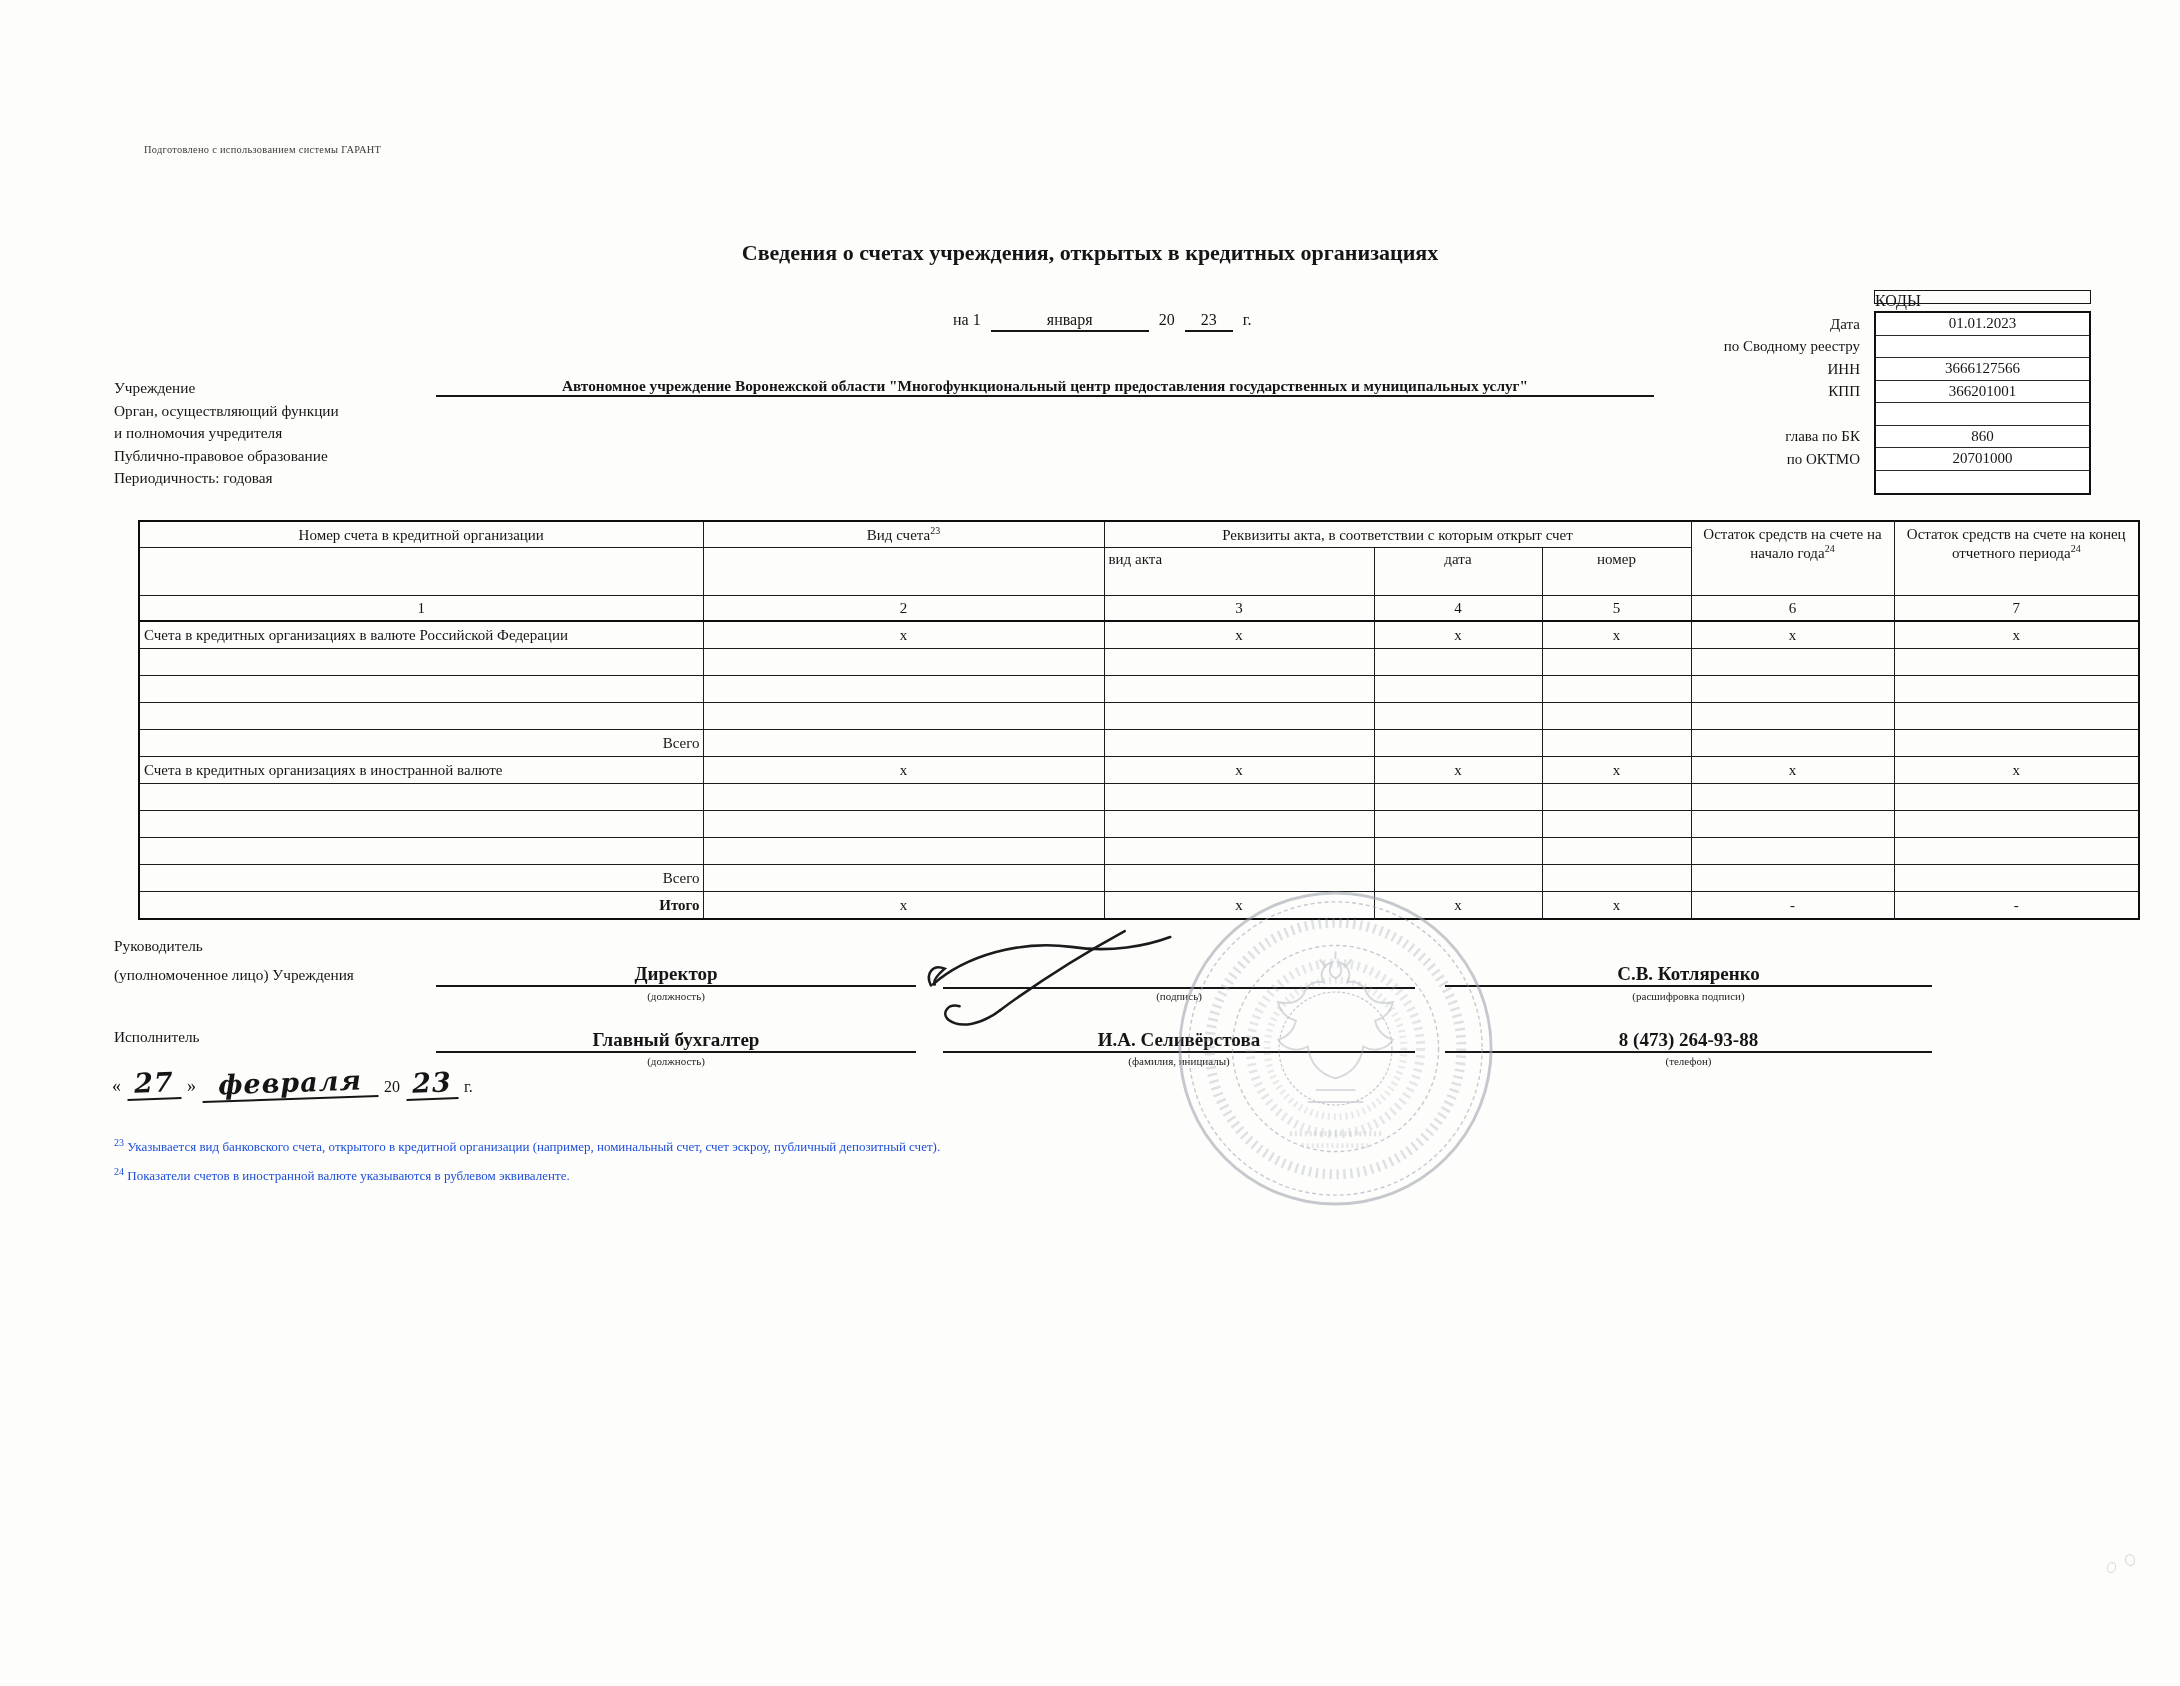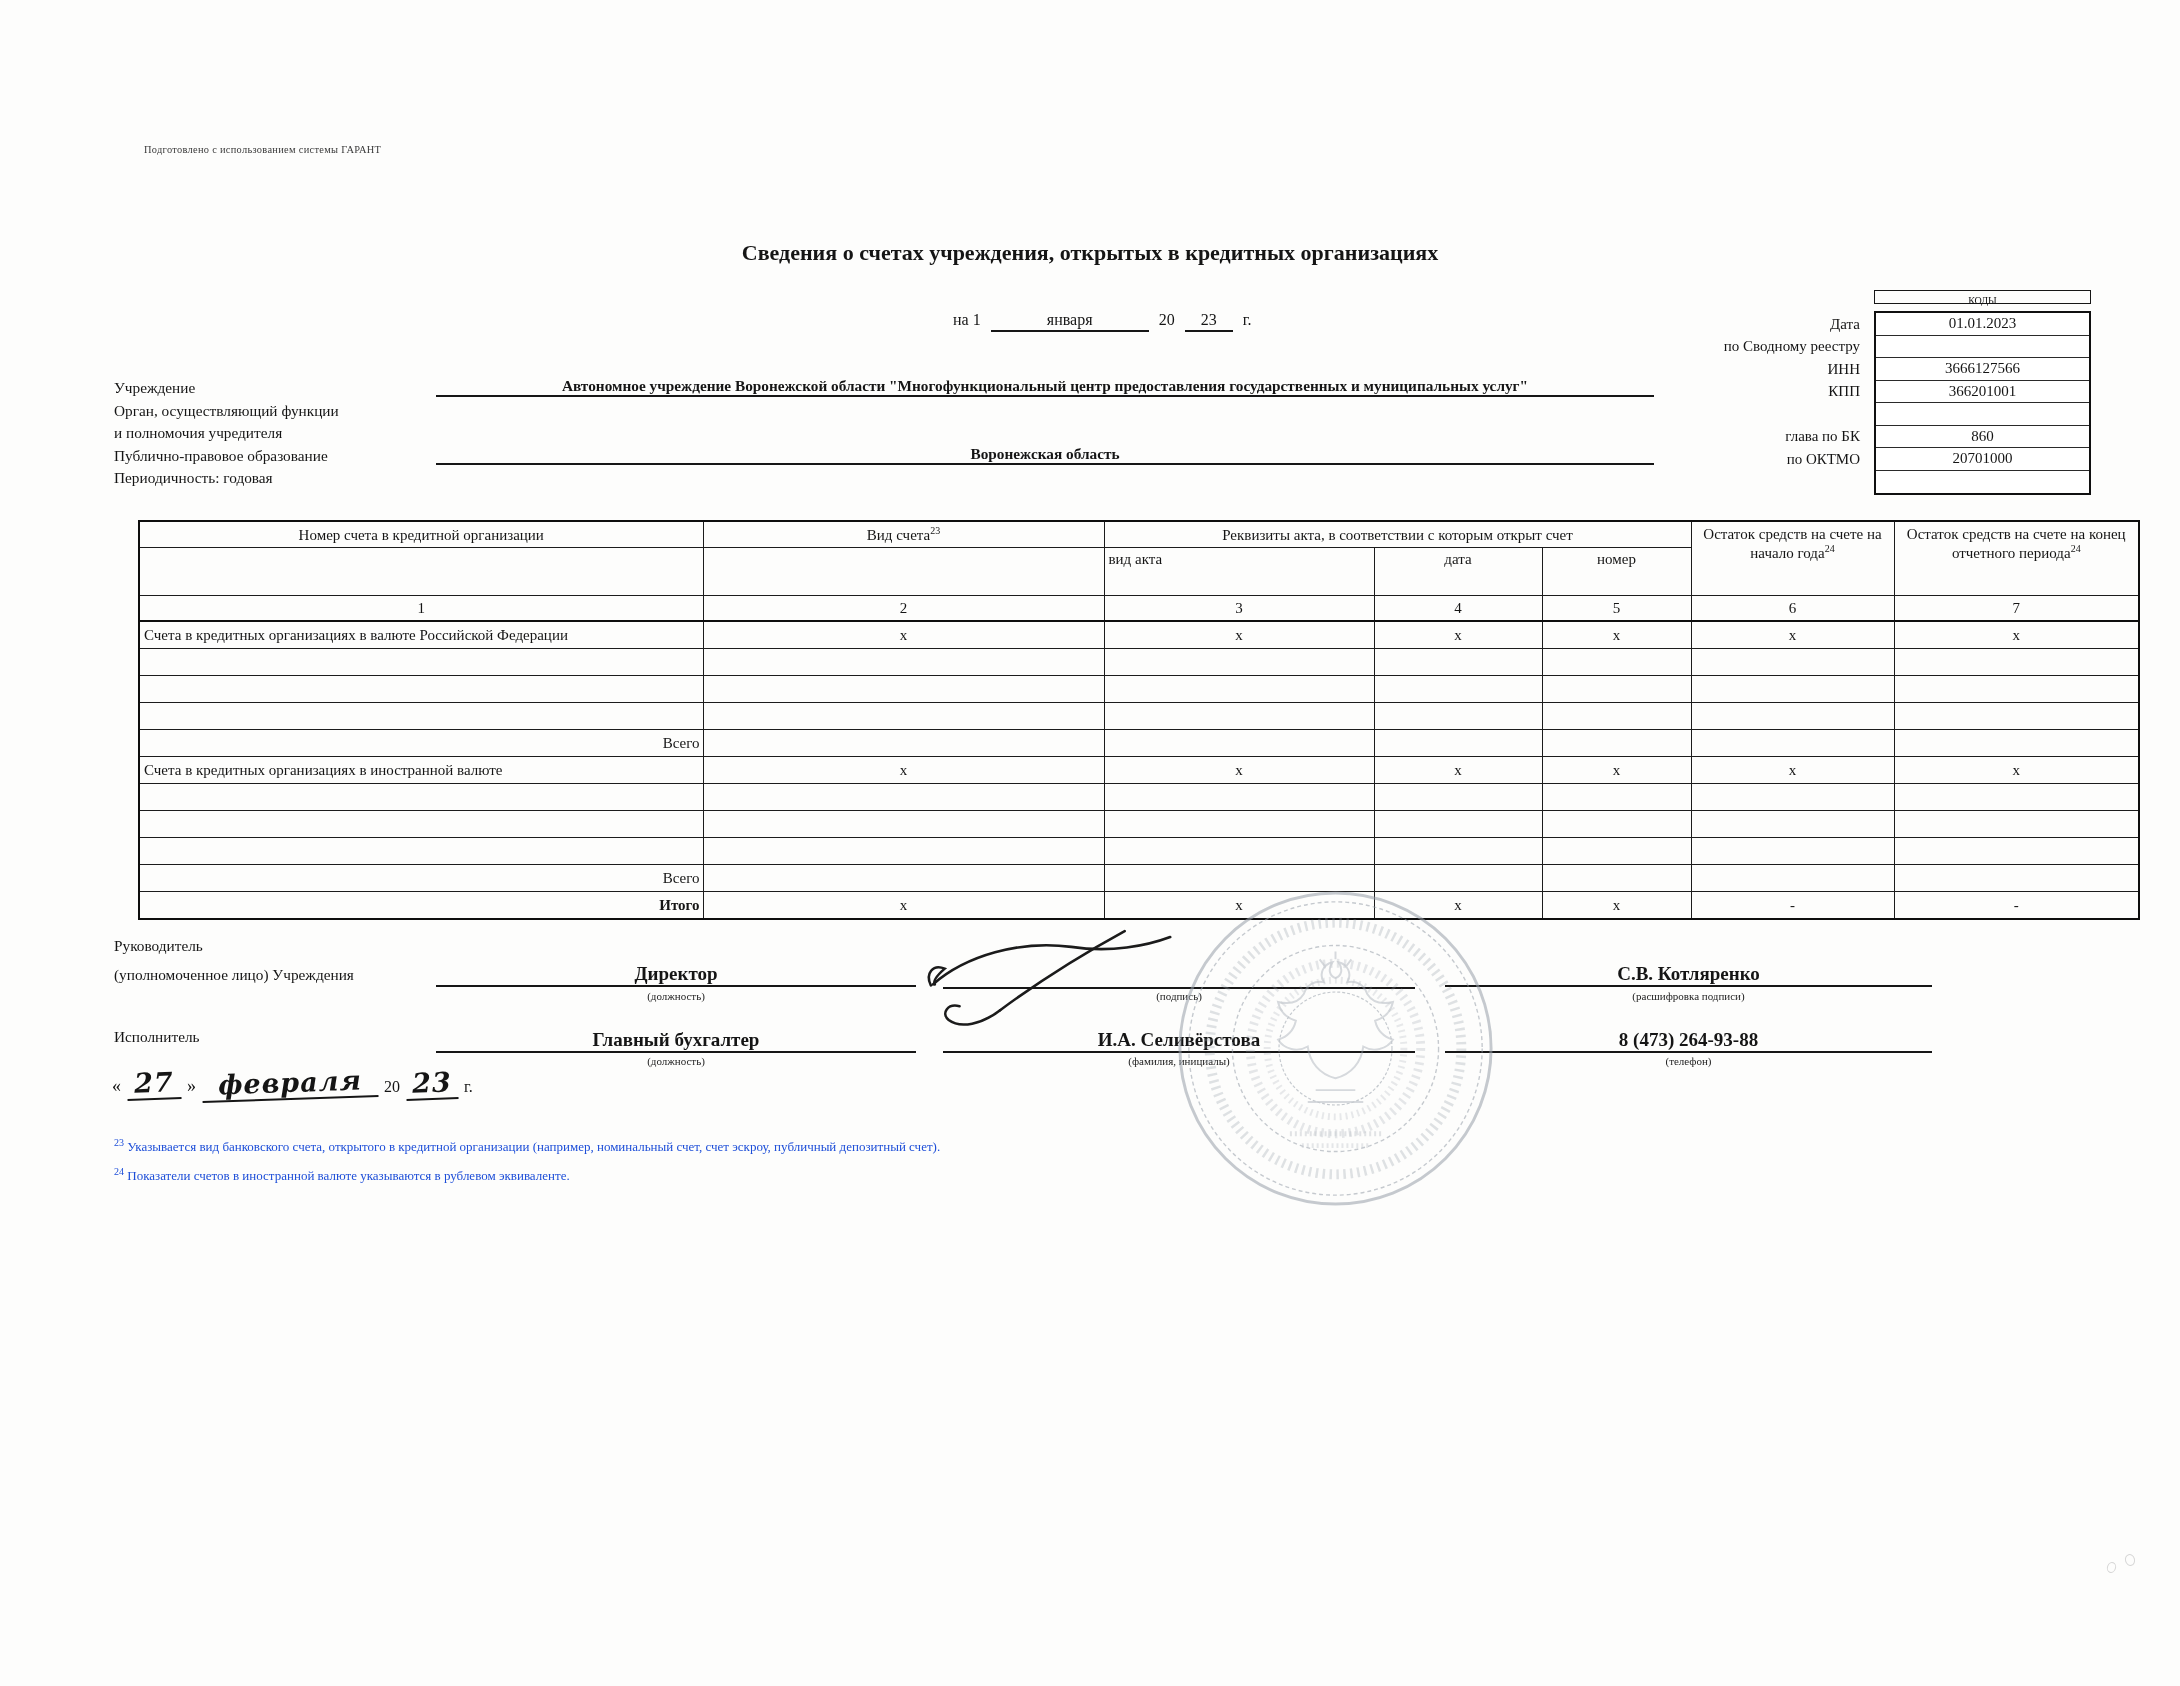--- a/index.html
+++ b/index.html
@@ -9,21 +9,21 @@
   }
   .abs{position:absolute;}
   .garant{font-size:10.4px;color:#3a3a3a;letter-spacing:0.3px;}
   .title{font-size:22px;font-weight:bold;text-align:center;margin:0;left:0;right:0;}
   
   .on-date{display:flex;align-items:baseline;gap:10px;font-size:16px;}
   .u-line{border-bottom:2px solid #161616;text-align:center;padding-bottom:1px;}
   .w160{width:158px;} .w48{width:48px;}
   
   .codes-header{width:217px;height:14px;border:1.5px solid #161616;box-sizing:border-box;
-    text-align:center;font-size:10px;line-height:20px;}
+    text-align:left;font-size:16px;line-height:20px;}
   .codes-box{width:217px;border:2.5px solid #101010;box-sizing:border-box;background:#fff;}
   .codes-row{position:relative;height:22.5px;border-bottom:1px solid #2a2a2a;box-sizing:border-box;}
   .codes-row:last-child{border-bottom:none;}
   .codes-value{display:block;text-align:center;font-size:15px;line-height:21px;}
   .codes-label{position:absolute;right:100%;padding-right:16px;top:50%;transform:translateY(-50%);
     white-space:nowrap;font-size:15px;width:337px;text-align:right;}
   
   .lab{font-size:15.3px;white-space:nowrap;}
   .fill-line{border-bottom:2px solid #161616;display:flex;align-items:flex-end;
     justify-content:center;font-size:15.3px;font-weight:600;box-sizing:border-box;white-space:nowrap;}
@@ -105,21 +105,20 @@
       </div>
     </div>
 
   <div class="abs lab" style="left:114px;top:379px;">Учреждение</div>
   <div class="abs fill-line" style="left:436px;top:373px;width:1218px;height:24px;">Автономное учреждение Воронежской области "Многофункциональный центр предоставления государственных и муниципальных услуг"</div>
 
   <div class="abs lab" style="left:114px;top:402px;">Орган, осуществляющий функции</div>
   <div class="abs lab" style="left:114px;top:424px;">и полномочия учредителя</div>
 
   <div class="abs lab" style="left:114px;top:447px;">Публично-правовое образование</div>
-  <div class="abs fill-line" style="left:436px;top:441px;width:1218px;height:24px;">Воронежская область</div>
 
   <div class="abs lab" style="left:114px;top:469px;">Периодичность: годовая</div>
 
   <table id="accounts-table">
     <colgroup>
       <col style="width:564px">
         <col style="width:401px">
         <col style="width:270px">
       <col style="width:168px">
         <col style="width:149px">

